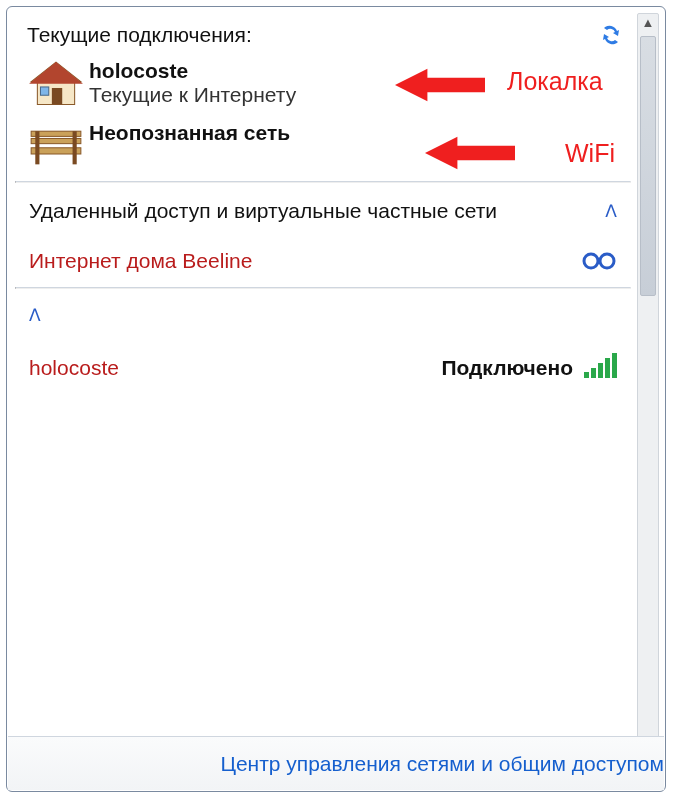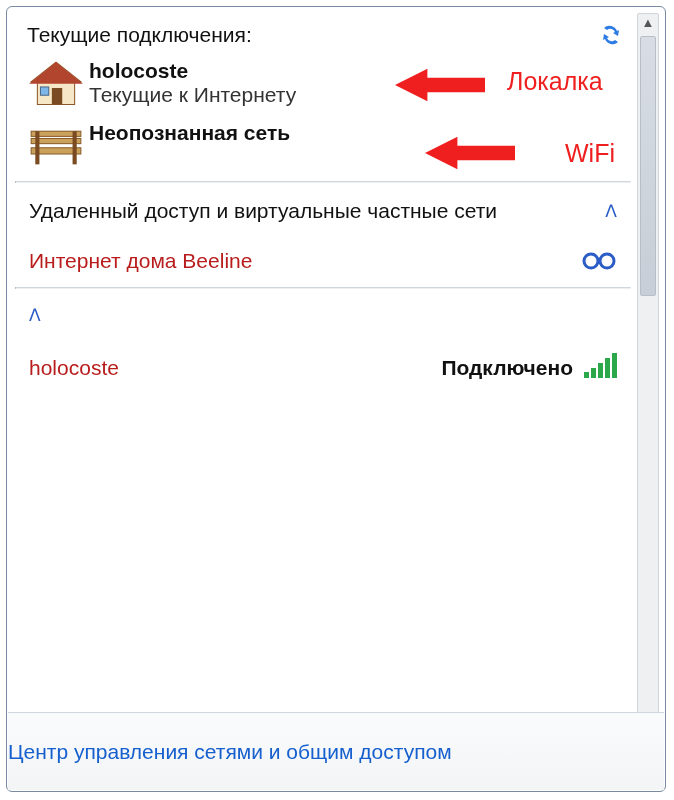--- a/index.html
+++ b/index.html
@@ -113,25 +113,25 @@
     padding: 14px 14px;
     cursor: pointer;
   }
   .row .lbl { color: #b91c1c; }
   .row .state { font-weight: bold; color:#111; }
   .row .rh { display:flex; align-items:center; gap:10px; }
   .sig { width: 34px; height: 26px; }
   .footer {
     position: absolute;
     left: 1px; right: 1px; bottom: 1px;
-    height: 78px;
+    height: 54px;
     border-top: 1px solid #cfd6df;
     display: flex;
     align-items: center;
-    justify-content: flex-start;
+    justify-content: flex-end;
     background: linear-gradient(#fafbfc,#f2f4f6);
   }
   .footer a { color:#155fce; text-decoration:none; cursor:pointer; }
   .vpn-ico { width:36px; height:24px; }
 </style>
 </head>
 <body>
 
 <div class="outer">
 

